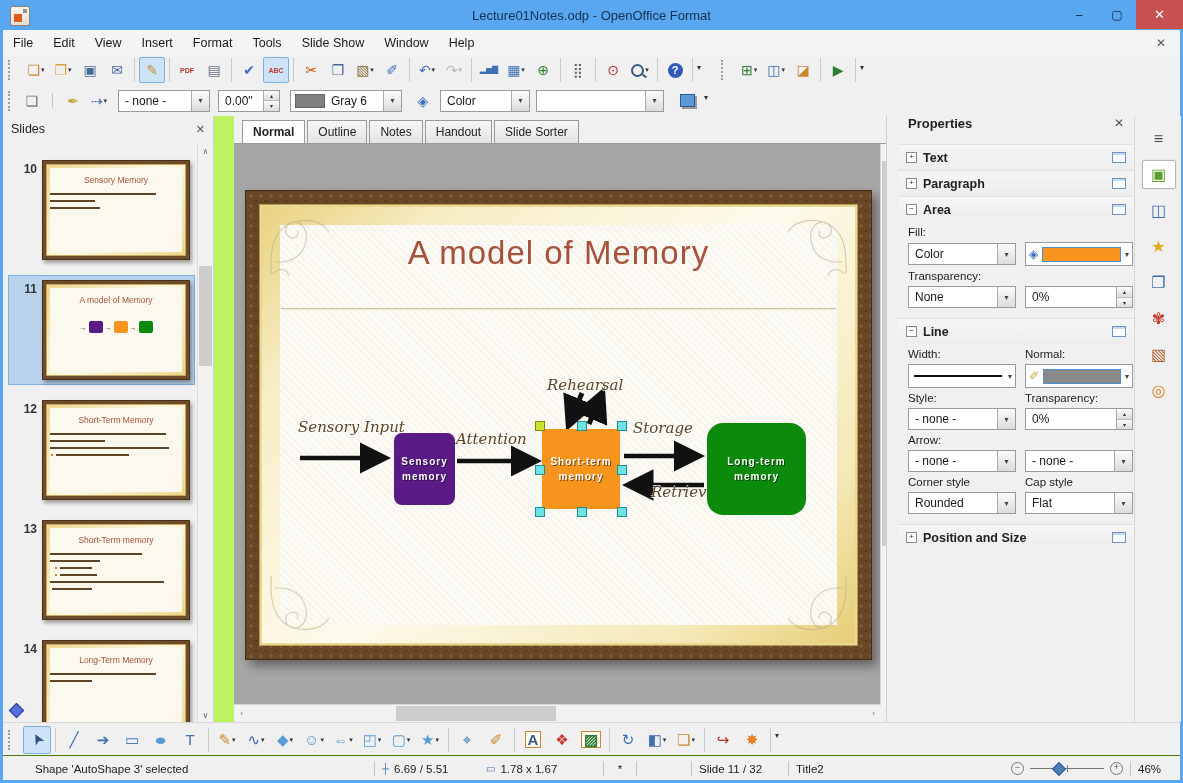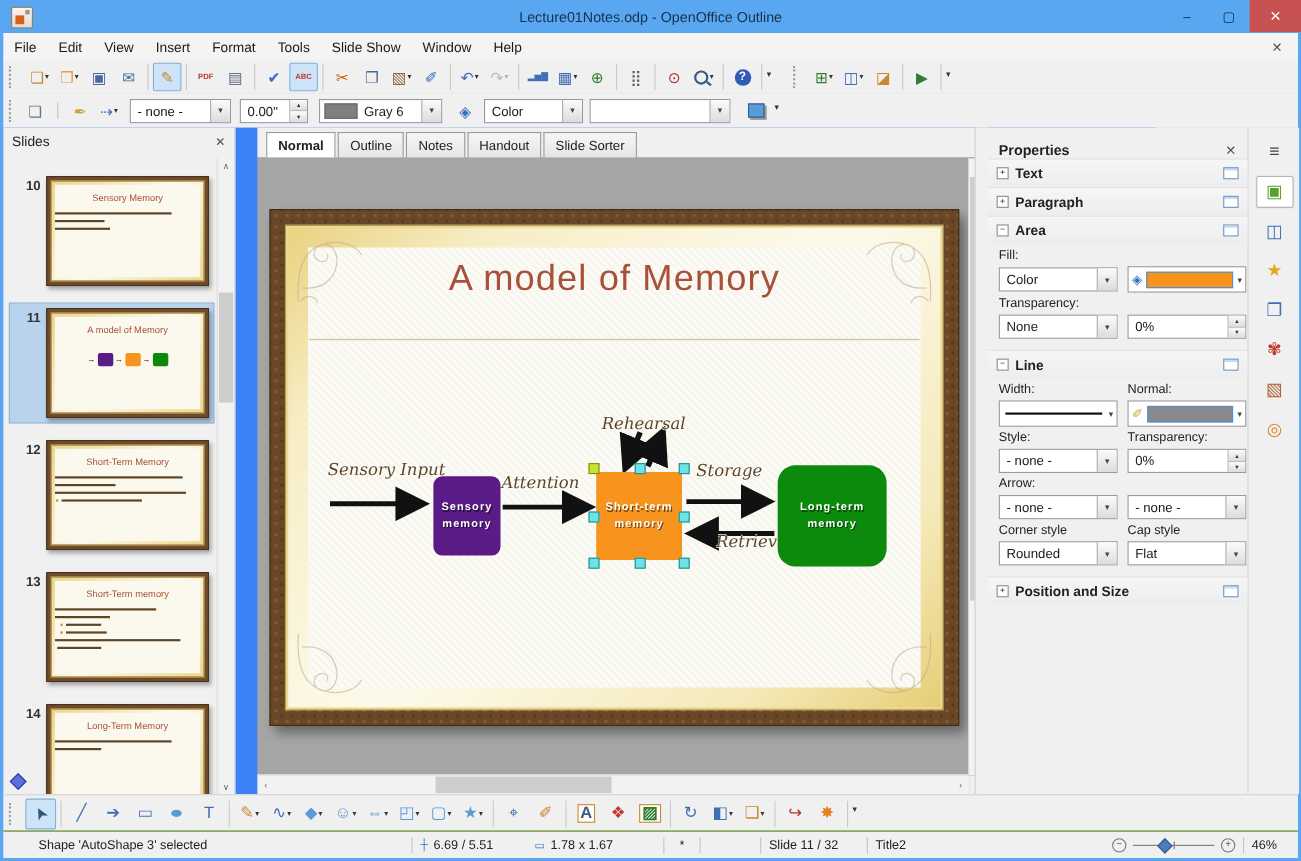--- a/index.html
+++ b/index.html
@@ -46,21 +46,21 @@
   .sel{display:inline-flex;align-items:center;height:22px;background:#fff;border:1px solid #9a9a9a;box-sizing:border-box;}
   .sel .val{flex:1;padding:0 6px;font-size:12px;white-space:nowrap;overflow:hidden;}
   .sel .chev{width:17px;align-self:stretch;background:linear-gradient(#fbfbfb,#dcdcdc);border-left:1px solid #aaa;display:flex;align-items:center;justify-content:center;font-size:8px;color:#444;}
   .spin{display:inline-flex;align-items:center;height:22px;background:#fff;border:1px solid #9a9a9a;box-sizing:border-box;}
   .spin .val{flex:1;padding:0 6px;font-size:12px;}
   .updn{width:15px;align-self:stretch;display:flex;flex-direction:column;border-left:1px solid #aaa;}
   .updn span{flex:1;font-size:6px;display:flex;align-items:center;justify-content:center;background:linear-gradient(#fbfbfb,#dcdcdc);color:#333;}
   .updn span+span{border-top:1px solid #bbb;}
   .swatch{display:inline-block;height:12px;border:1px solid #666;}
   
-  .workspace{position:absolute;left:3px;top:116px;width:1048px;height:606px;background:#3b82f6;}
+  .workspace{position:absolute;left:3px;top:116px;width:1048px;height:606px;background:#bef264;}
   
   .spanel{position:absolute;left:0;top:0;width:210px;height:606px;background:#f0f0f0;border-right:1px solid #d0d0d0;overflow:hidden;}
   .sphead{height:26px;display:flex;align-items:center;padding:0 8px;font-size:12.5px;color:#222;}
   .sphead .x{margin-left:auto;color:#555;font-size:11px;}
   .slist{position:absolute;left:0;top:28px;right:15px;bottom:0;overflow:hidden;}
   .srow{display:flex;gap:5px;margin:12px 4px 12px 6px;padding:4px;}
   .srow.selected{background:#b9d3ec;outline:1px solid #7fafdd;}
   .snum{width:24px;text-align:right;font-size:12px;font-weight:700;color:#333;padding-top:2px;flex:none;}
   .thumb{position:relative;flex:1;height:100px;background:#6e4c2b;border:1px solid #4a3118;box-shadow:2px 3px 4px rgba(0,0,0,.35);padding:3px;box-sizing:border-box;}
   .thumb .gold{position:absolute;inset:3px;background:linear-gradient(135deg,#ecd78d,#fdf9e9 50%,#ecd78d);border:1px solid #c4a95e;}
@@ -105,21 +105,21 @@
   .stitle{position:absolute;left:0;right:0;top:44px;text-align:center;font-size:33px;letter-spacing:1px;color:#a8513a;}
   .sdivider{position:absolute;left:36px;right:36px;top:118px;border-top:1px solid #cfc39e;box-shadow:0 1px 0 #f2ecd8;}
   .dlabel{position:absolute;font-family:"DejaVu Serif",serif;font-style:italic;font-size:15px;color:#5c4526;text-shadow:0 1px 0 rgba(255,255,255,.85),0 -1px 0 rgba(255,255,255,.85);white-space:nowrap;}
   .dbox{position:absolute;display:flex;flex-direction:column;align-items:center;justify-content:center;color:#fff;font-size:10px;font-weight:700;letter-spacing:1px;line-height:15px;text-shadow:1px 1px 0 rgba(0,0,0,.55);text-align:center;}
   .arrows{position:absolute;inset:0;}
   .h{position:absolute;width:8px;height:8px;background:#6fe3e3;border:1px solid #1f8f8f;z-index:5;}
   .h.tl{background:#cbe432;border-color:#7a8a10;}
   
   .sidebar{position:absolute;left:883px;top:0;width:294px;height:606px;background:#f0f0f0;border-left:1px solid #cfcfcf;}
   .sbpanel{position:absolute;left:11px;top:0;width:237px;height:100%;border-right:1px solid #d8d8d8;box-sizing:border-box;}
-  .sbhead{height:28px;display:flex;align-items:flex-end;padding:0 10px;font-size:13px;font-weight:700;color:#222;}
+  .sbhead{height:28px;display:flex;align-items:flex-start;padding:0 10px;font-size:13px;font-weight:700;color:#222;}
   .sbhead .x{margin-left:auto;font-weight:400;color:#555;font-size:12px;}
   .sec{height:25px;display:flex;align-items:center;gap:6px;padding:0 8px;border-top:1px solid #e2e2e2;background:linear-gradient(#f6f6f6,#ededed);}
   .pm{width:9px;height:9px;border:1px solid #8a8a8a;background:#fff;font-size:8px;line-height:8px;text-align:center;color:#333;flex:none;}
   .sec .lab{font-size:12.5px;font-weight:700;color:#222;flex:1;}
   .launcher{width:12px;height:9px;border:1px solid #6a93c0;background:#fff;box-shadow:inset 0 2px 0 #c8daf0;flex:none;}
   .secbody{padding:4px 10px 10px;display:grid;grid-template-columns:108px 108px;column-gap:9px;row-gap:4px;align-items:center;}
   .flab{font-size:11.5px;color:#222;}
   .wfull{width:100%;}
   .cdrop{display:inline-flex;align-items:center;gap:4px;height:24px;background:#fff;border:1px solid #9a9a9a;box-sizing:border-box;padding:0 3px;}
   .cdrop .ico{font-size:12px;}
@@ -148,21 +148,21 @@
 </head>
 <body>
 
 <div class="app">
 
   <div class="titlebar">
     <span class="appicon">
         <i></i>
         <b></b>
       </span>
-    <span class="wtitle">Lecture01Notes.odp - OpenOffice Outline</span>
+    <span class="wtitle">Lecture01Notes.odp - OpenOffice Format</span>
     <span class="wbtns">
       <span class="wbtn">–</span>
       <span class="wbtn">▢</span>
       <span class="wbtn close">✕</span>
     </span>
   </div>
 
   <div class="menubar">
     <div class="mitems">
 

